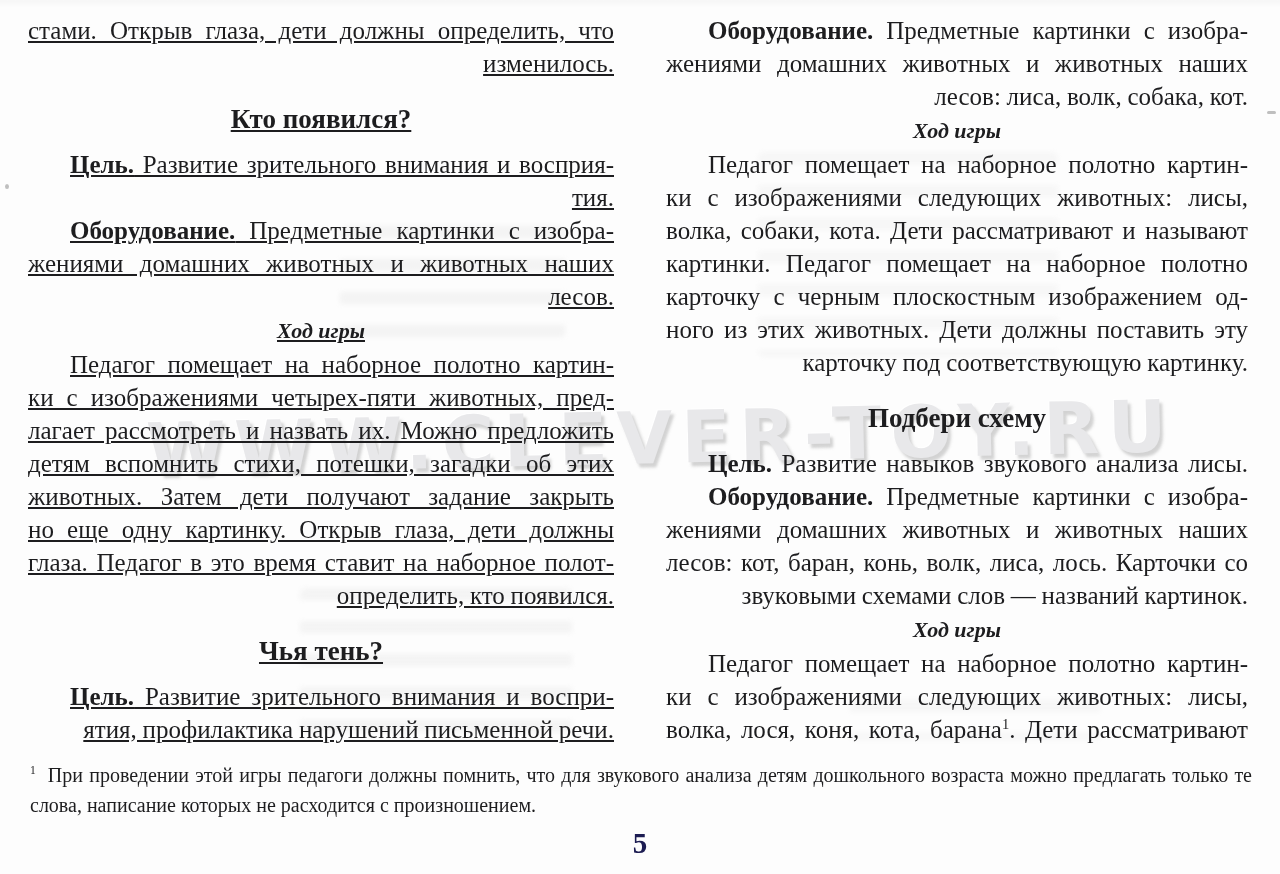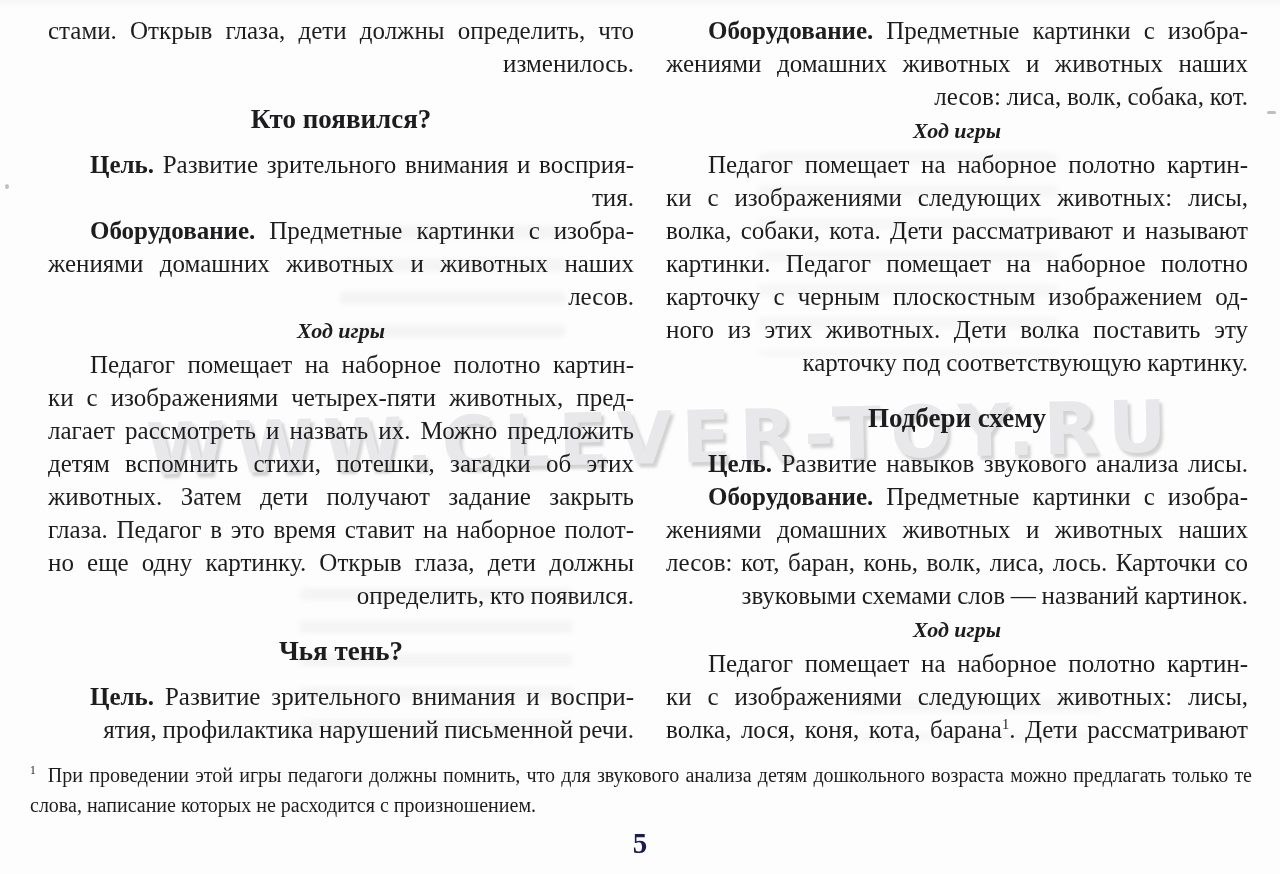--- a/index.html
+++ b/index.html
@@ -8,21 +8,21 @@
     background:#fdfdfd;
     font-family:"Liberation Serif", serif;
     color:#1d1d1f;
   }
   
   .page::after{
     content:"";position:absolute;inset:0;pointer-events:none;
     background:linear-gradient(180deg, rgba(0,0,0,0.025) 0 2px, transparent 8px);
   }
   .col{position:absolute;top:0;padding-top:14px;z-index:2;}
-  .col-left{left:48px;width:586px;}
+  .col-left{left:28px;width:586px;text-decoration:underline;}
   .col-right{left:666px;width:582px;}
   .line{
     font-size:25px;line-height:33px;white-space:nowrap;
     word-spacing:-0.5px;
     text-align:right;
   }
   .line.just{text-align:justify;text-align-last:justify;}
   .line.ind{padding-left:42px;}
   .b{font-weight:bold;}
   sup{font-size:58%;line-height:0;vertical-align:super;}
@@ -84,38 +84,38 @@
       <div class="line"><span>тия.</span></div>
       <div class="line ind just"><span class="b">Оборудование.</span><span> Предметные картинки с изобра-</span></div>
       <div class="line just"><span>жениями домашних животных и животных наших</span></div>
       <div class="line"><span>лесов.</span></div>
       <div class="h-run">Ход игры</div>
       <div class="line ind just"><span>Педагог помещает на наборное полотно картин-</span></div>
       <div class="line just"><span>ки с изображениями четырех-пяти животных, пред-</span></div>
       <div class="line just"><span>лагает рассмотреть и назвать их. Можно предложить</span></div>
       <div class="line just"><span>детям вспомнить стихи, потешки, загадки об этих</span></div>
       <div class="line just"><span>животных. Затем дети получают задание закрыть</span></div>
+      <div class="line just"><span>но еще одну картинку. Открыв глаза, дети должны</span></div>
       <div class="line just"><span>глаза. Педагог в это время ставит на наборное полот-</span></div>
-      <div class="line just"><span>но еще одну картинку. Открыв глаза, дети должны</span></div>
       <div class="line"><span>определить, кто появился.</span></div>
       <div class="h-game">Чья тень?</div>
       <div class="line ind just"><span class="b">Цель.</span><span> Развитие зрительного внимания и воспри-</span></div>
       <div class="line"><span>ятия, профилактика нарушений письменной речи.</span></div>
     </div>
   <div class="col col-right">
       <div class="line ind just"><span class="b">Оборудование.</span><span> Предметные картинки с изобра-</span></div>
       <div class="line just"><span>жениями домашних животных и животных наших</span></div>
       <div class="line"><span>лесов: лиса, волк, собака, кот.</span></div>
       <div class="h-run">Ход игры</div>
       <div class="line ind just"><span>Педагог помещает на наборное полотно картин-</span></div>
       <div class="line just"><span>ки с изображениями следующих животных: лисы,</span></div>
       <div class="line just"><span>волка, собаки, кота. Дети рассматривают и называют</span></div>
       <div class="line just"><span>картинки. Педагог помещает на наборное полотно</span></div>
       <div class="line just"><span>карточку с черным плоскостным изображением од-</span></div>
-      <div class="line just"><span>ного из этих животных. Дети волка поставить эту</span></div>
+      <div class="line just"><span>ного из этих животных. Дети должны поставить эту</span></div>
       <div class="line"><span>карточку под соответствующую картинку.</span></div>
       <div class="h-game">Подбери схему</div>
       <div class="line ind just"><span class="b">Цель.</span><span> Развитие навыков звукового анализа лисы.</span></div>
       <div class="line ind just"><span class="b">Оборудование.</span><span> Предметные картинки с изобра-</span></div>
       <div class="line just"><span>жениями домашних животных и животных наших</span></div>
       <div class="line just"><span>лесов: кот, баран, конь, волк, лиса, лось. Карточки со</span></div>
       <div class="line"><span>звуковыми схемами слов — названий картинок.</span></div>
       <div class="h-run">Ход игры</div>
       <div class="line ind just"><span>Педагог помещает на наборное полотно картин-</span></div>
       <div class="line just"><span>ки с изображениями следующих животных: лисы,</span></div>

